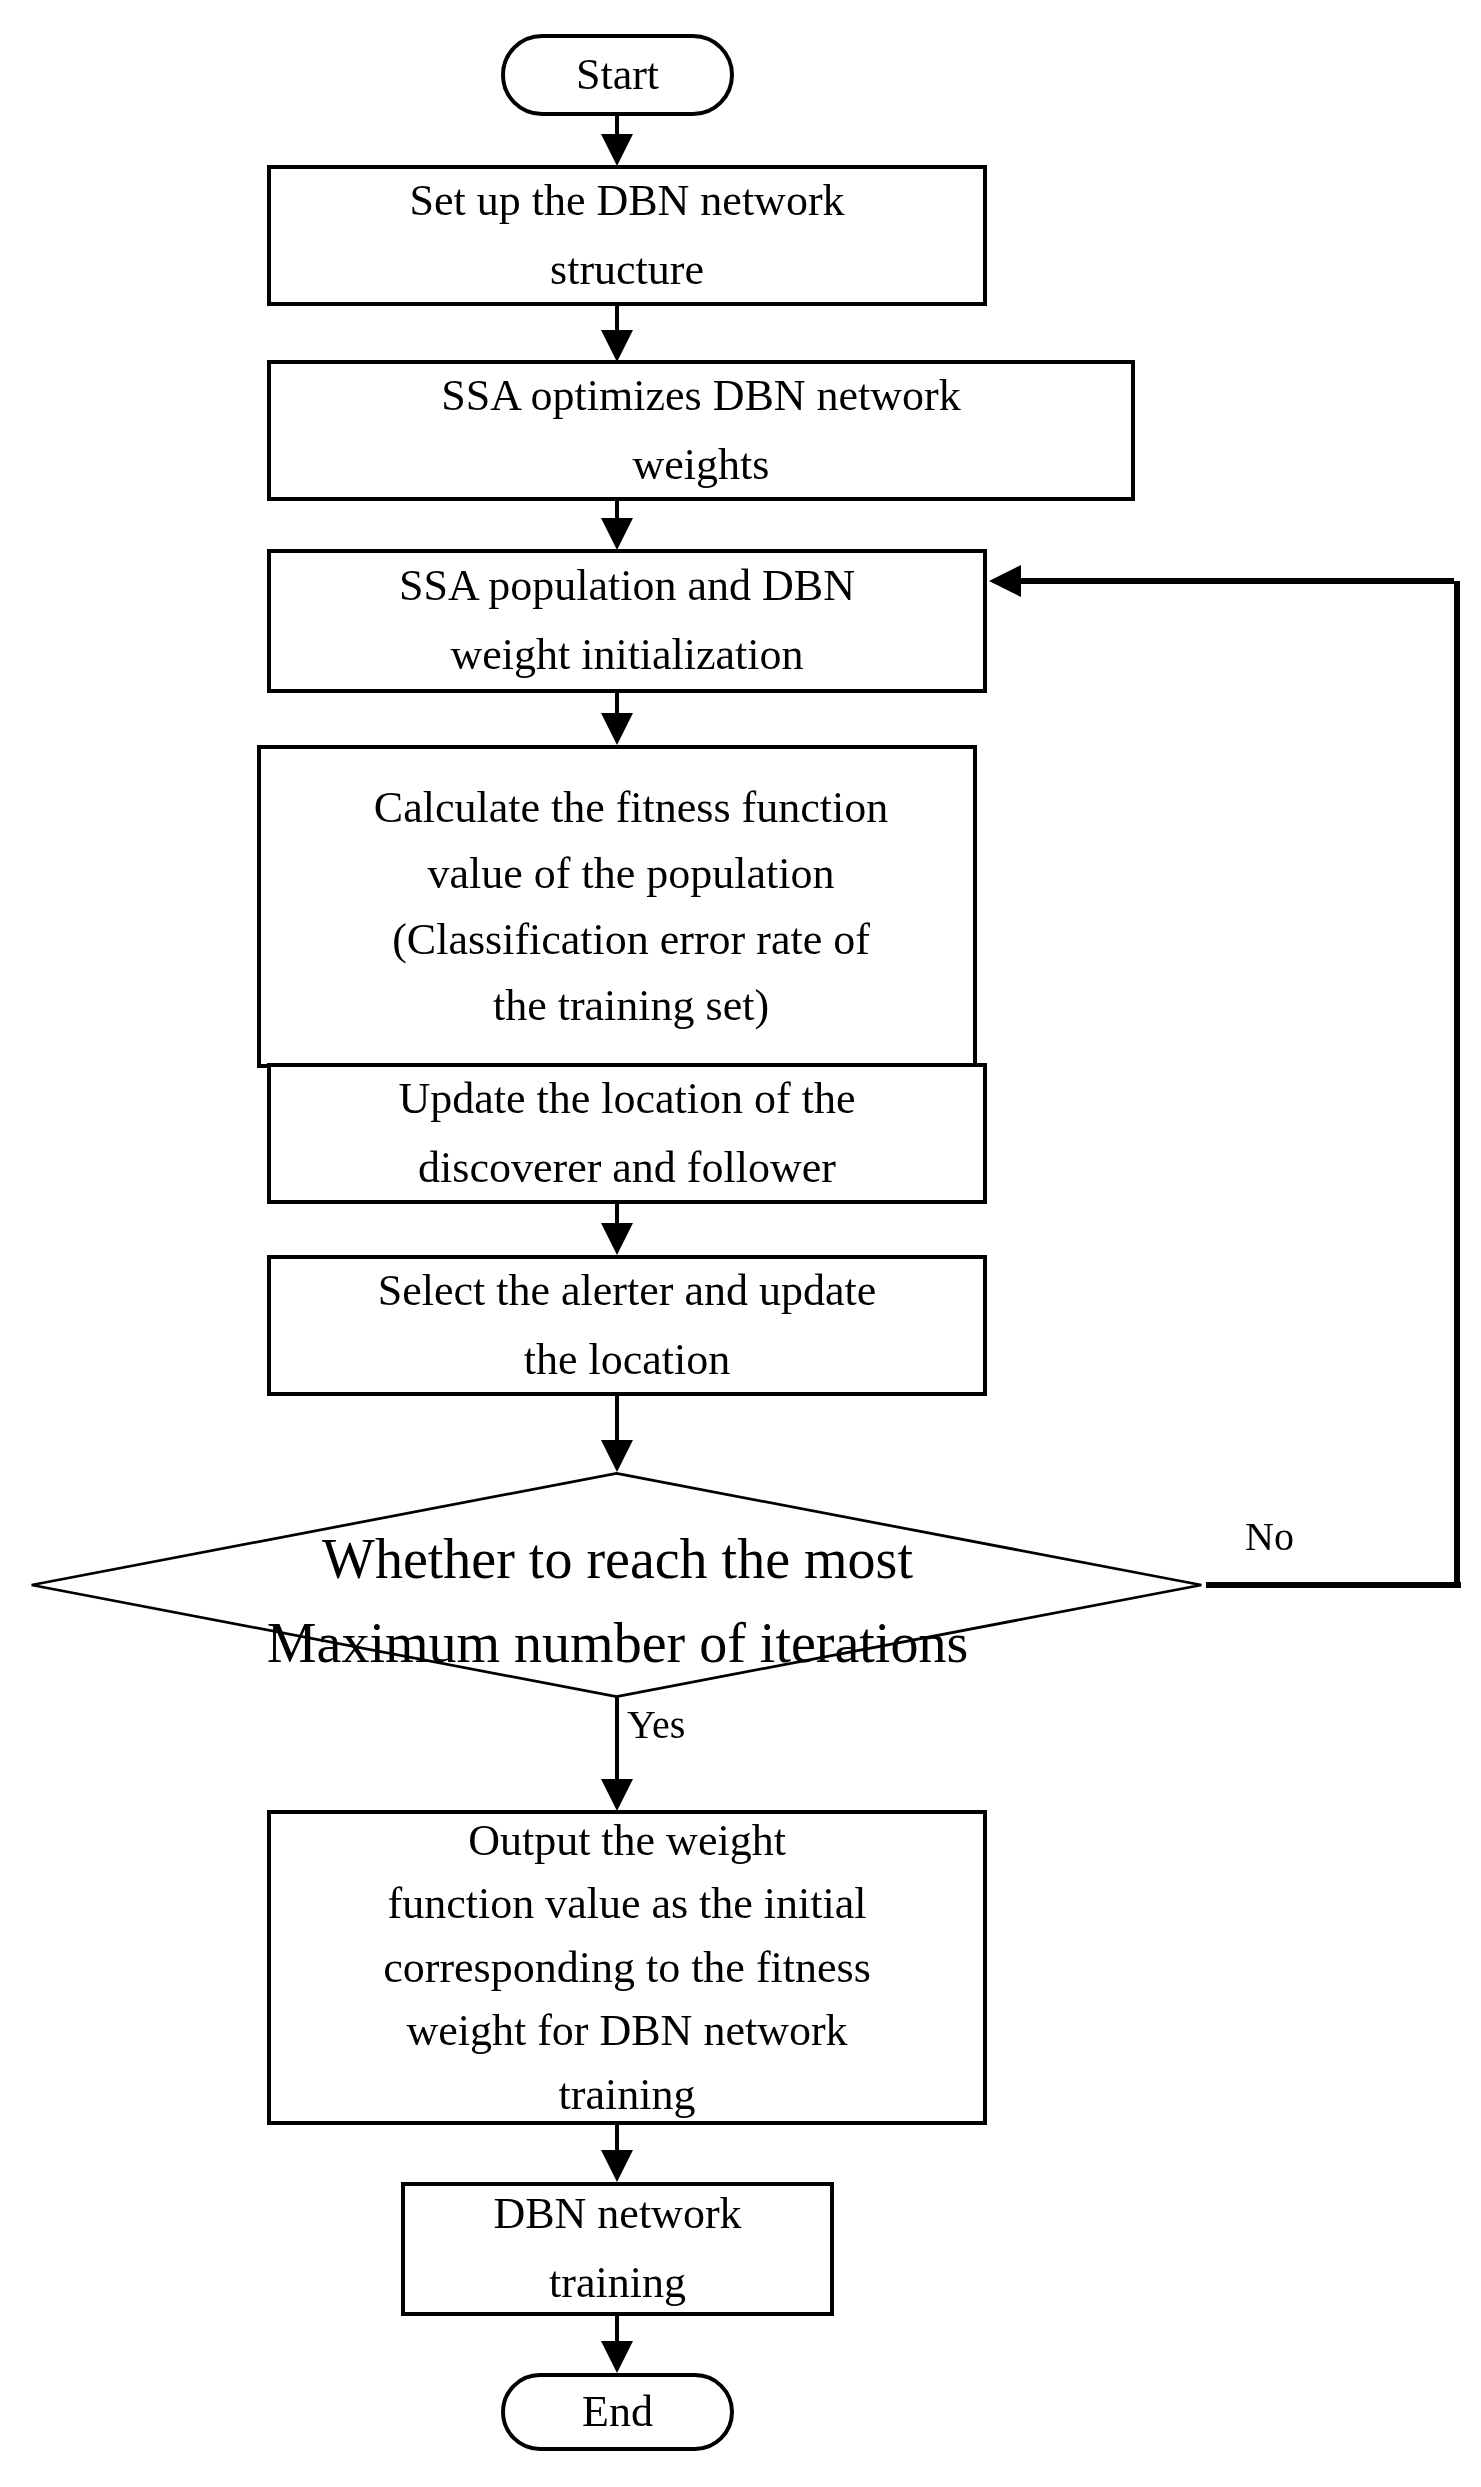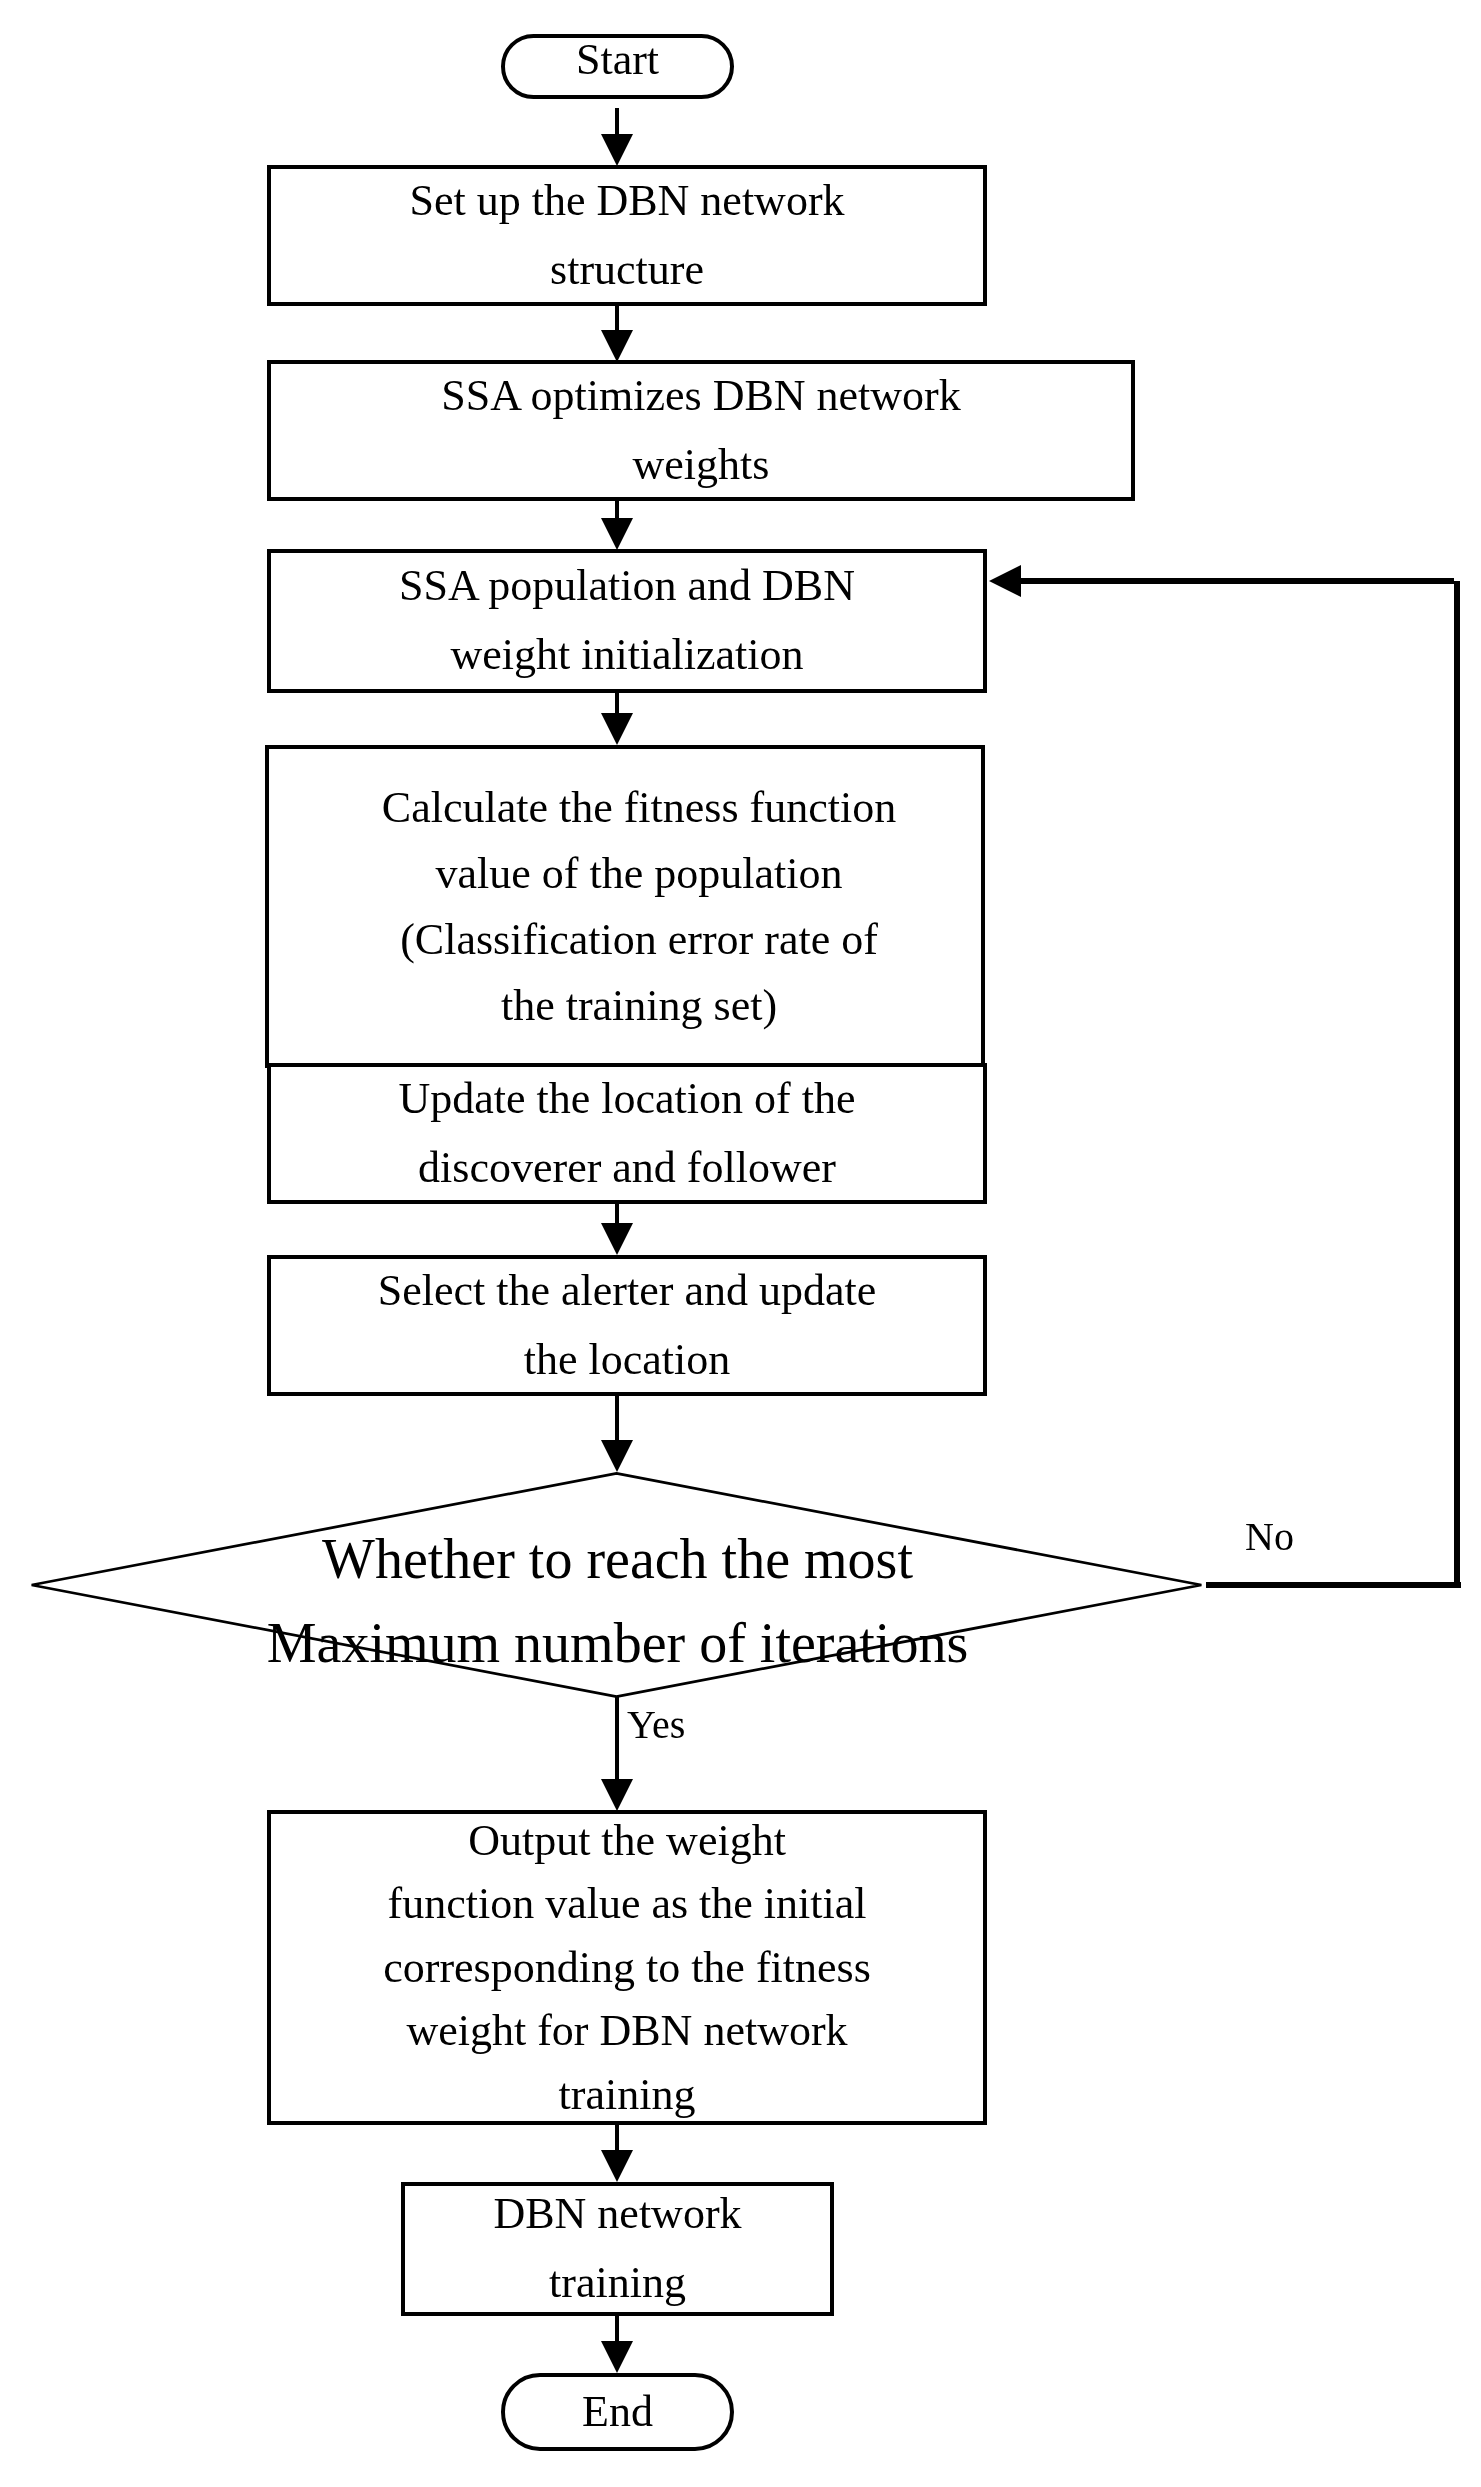--- a/index.html
+++ b/index.html
@@ -102,40 +102,40 @@
     <polygon points="860,2 1714,165 860,328 6,165" fill="#ffffff" stroke="#000000" stroke-width="4"></polygon>
   </svg>
   <div class="diamond-text">
     <span class="line">Whether to reach the most</span>
     <span class="line">Maximum number of iterations</span>
   </div>
 
   <div class="side-label" style="left:1245px;top:1517px;">No</div>
   <div class="side-label" style="left:627px;top:1705px;">Yes</div>
 
-  <div class="node stadium" style="left:501px;top:34px;width:233px;height:65px;justify-content:flex-end;">
+  <div class="node stadium" style="left:501px;top:34px;width:233px;height:82px;">
     <span class="line">Start</span>
   </div>
 
   <div class="node" style="left:267px;top:165px;width:720px;height:141px;">
     <span class="line">Set up the DBN network</span>
     <span class="line">structure</span>
   </div>
 
   <div class="node" style="left:267px;top:360px;width:868px;height:141px;">
     <span class="line">SSA optimizes DBN network</span>
     <span class="line">weights</span>
   </div>
 
   <div class="node" style="left:267px;top:549px;width:720px;height:144px;">
     <span class="line">SSA population and DBN</span>
     <span class="line">weight initialization</span>
   </div>
 
-  <div class="node lh-tall" style="left:265px;top:745px;width:720px;height:323px;padding-left:28px;">
+  <div class="node lh-tall" style="left:257px;top:745px;width:720px;height:323px;padding-left:28px;">
     <span class="line">Calculate the fitness function</span>
     <span class="line">value of the population</span>
     <span class="line">(Classification error rate of</span>
     <span class="line">the training set)</span>
   </div>
 
   <div class="node" style="left:267px;top:1063px;width:720px;height:141px;">
     <span class="line">Update the location of the</span>
     <span class="line">discoverer and follower</span>
   </div>

